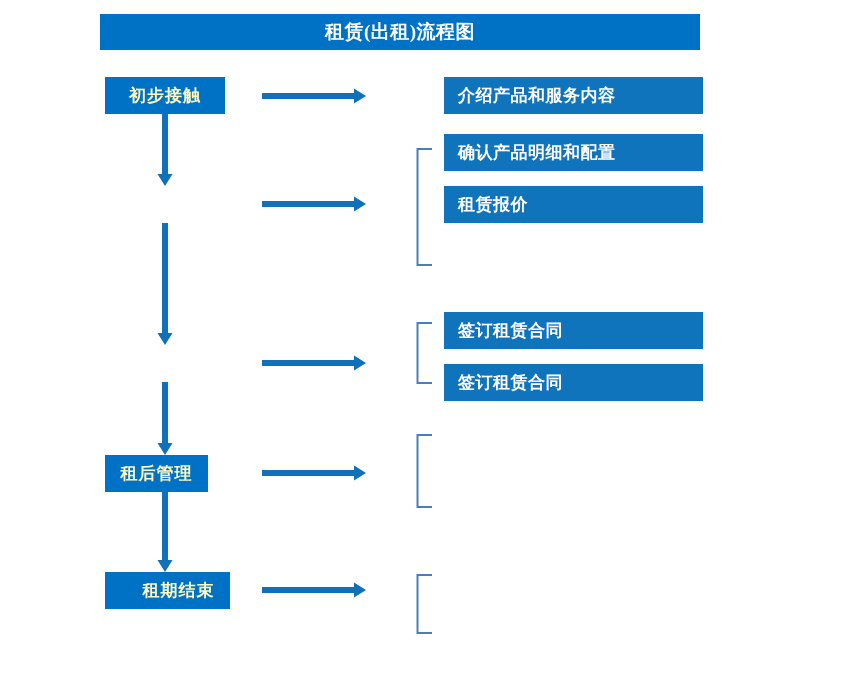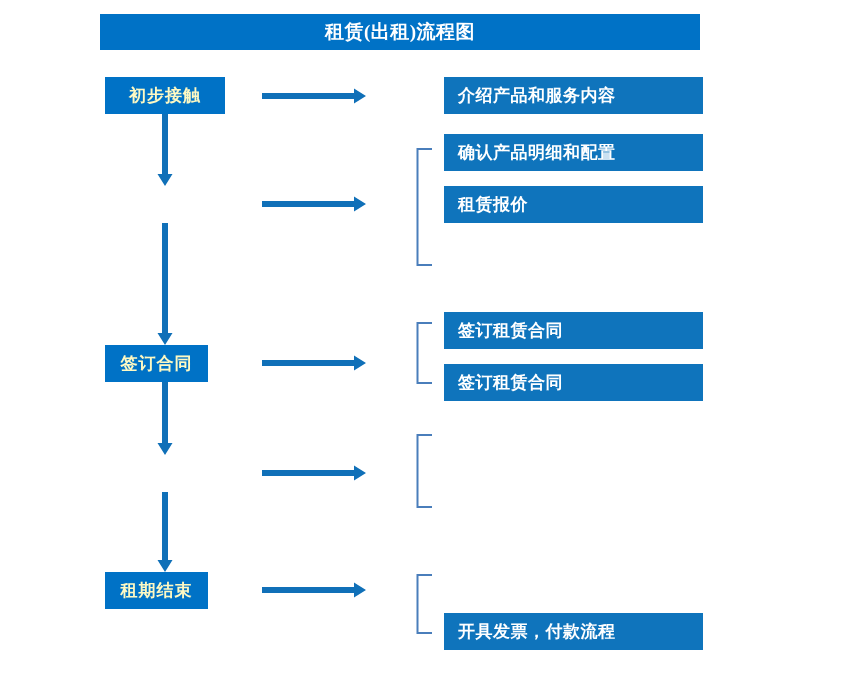--- a/index.html
+++ b/index.html
@@ -82,29 +82,28 @@
   }
 </style>
 </head>
 <body>
 
 <div id="canvas">
 
   <div class="title-bar">租赁(出租)流程图</div>
 
   <div class="stage-box" style="left:105px; top:77px;  width:120px;">初步接触</div>
-  <div class="stage-box" style="left:105px; top:345px; width:103px;">签订合同</div>
-  <div class="stage-box" style="left:105px; top:572px; width:103px;">租期结束</div>
+  <div class="stage-box" style="left:105px; top:455px; width:103px;">租后管理</div>
+  <div class="stage-box" style="left:105px; top:572px; width:103px;padding-left:22px;">租期结束</div>
 
   <div class="detail-box" style="top:77px;">介绍产品和服务内容</div>
   <div class="detail-box" style="top:134px;">确认产品明细和配置</div>
   <div class="detail-box" style="top:186px;">租赁报价</div>
   <div class="detail-box" style="top:312px;">签订租赁合同</div>
   <div class="detail-box" style="top:364px;">签订租赁合同</div>
-  <div class="detail-box" style="top:613px;">开具发票，付款流程</div>
 
   <div class="arrow-h" style="left:262px; top:88px; width:104px;">
     <svg width="104" height="16" viewBox="0 0 104 16">
       <path d="M0 5 H92 V0.5 L104 8 L92 15.5 V11 H0 Z" fill="#1070B8"></path>
     </svg>
   </div>
   <div class="arrow-h" style="left:262px; top:196px; width:104px;">
     <svg width="104" height="16" viewBox="0 0 104 16">
       <path d="M0 5 H92 V0.5 L104 8 L92 15.5 V11 H0 Z" fill="#1070B8"></path>
     </svg>

